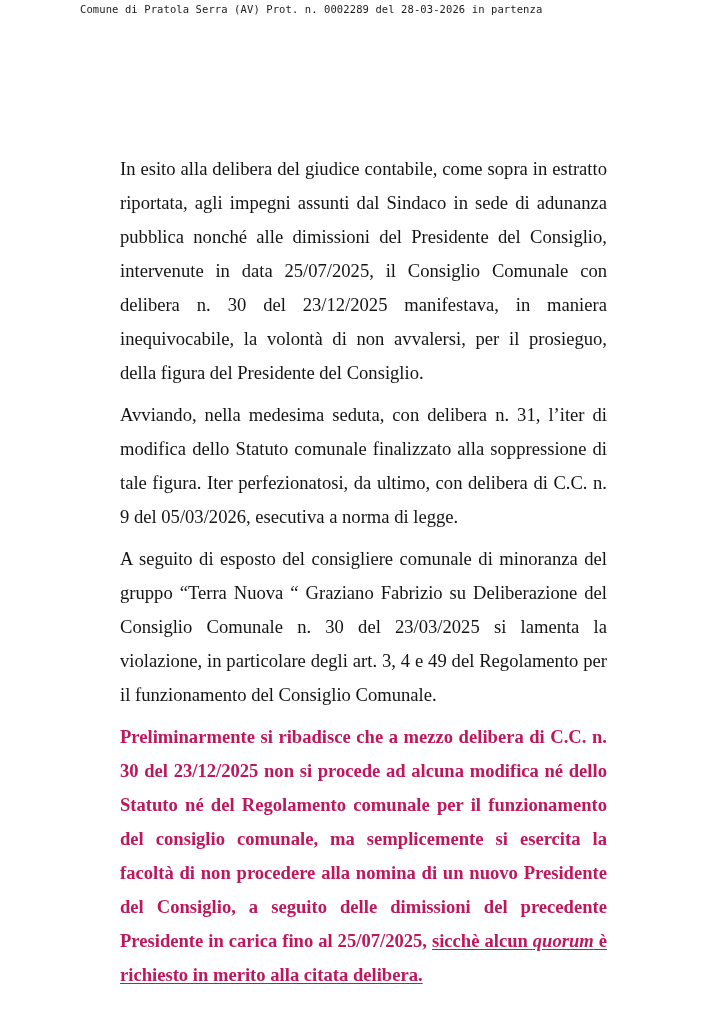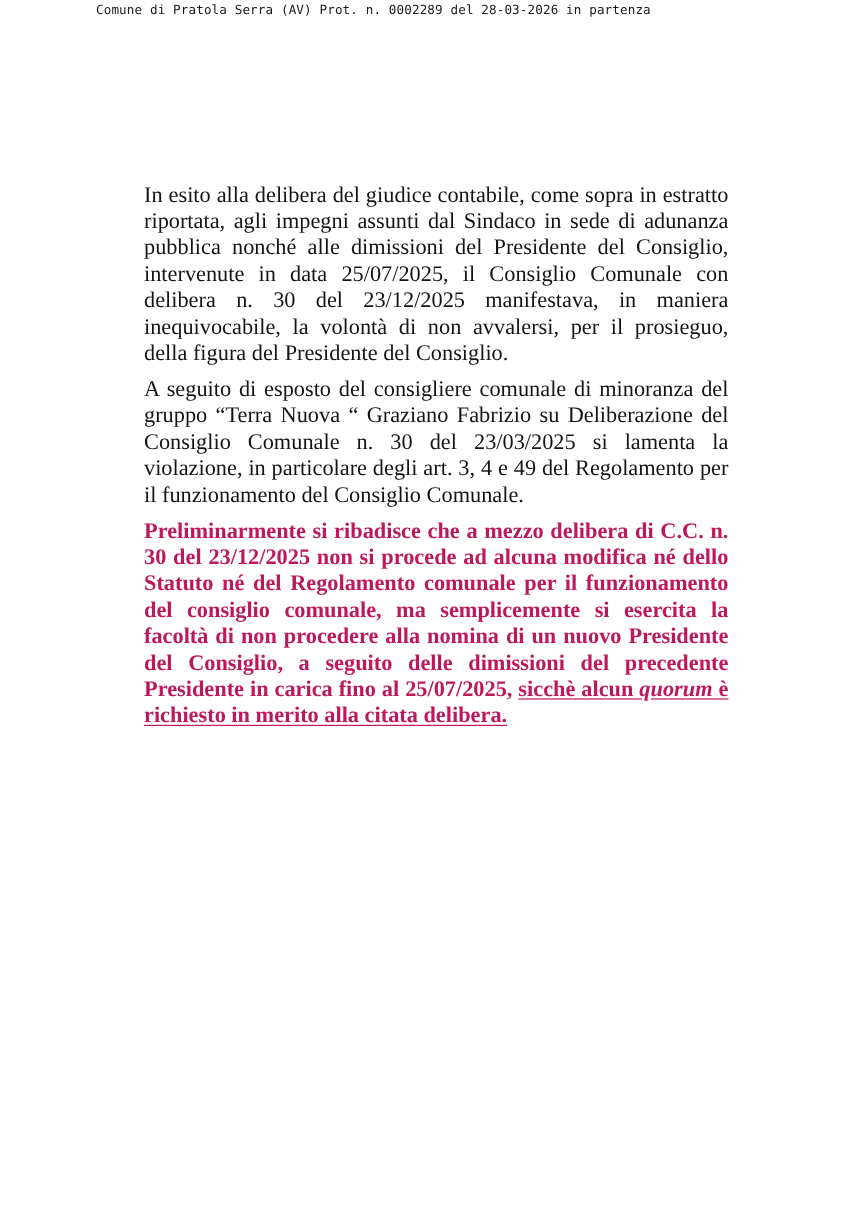--- a/index.html
+++ b/index.html
@@ -24,21 +24,21 @@
       color: #1a1a1a;
       white-space: nowrap;
     }
     .content {
       position: absolute;
       left: 120px;
       top: 152px;
       width: 487px;
       font-family: "Liberation Serif", "DejaVu Serif", serif;
       font-size: 18.6px;
-      line-height: 22px;
+      line-height: 34px;
       text-align: justify;
       color: #141414;
     }
     .content p {
       margin: 0 0 8px 0;
       text-align: justify;
       text-align-last: left;
     }
     .bold-par {
       font-weight: bold;
@@ -62,15 +62,16 @@
       font-weight: bold;
     }
   </style>
 </head>
 <body>
 
 <div class="stamp">Comune di Pratola Serra (AV) Prot. n. 0002289 del 28-03-2026 in partenza</div>
 
 <div class="content">
   <p>In esito alla delibera del giudice contabile, come sopra in estratto riportata, agli impegni assunti dal Sindaco in sede di adunanza pubblica nonché alle dimissioni del Presidente del Consiglio, intervenute in data 25/07/2025, il Consiglio Comunale con delibera n. 30 del 23/12/2025 manifestava, in maniera inequivocabile, la volontà di non avvalersi, per il prosieguo, della figura del Presidente del Consiglio.</p>
+  <p>Avviando, nella medesima seduta, con delibera n. 31, l’iter di modifica dello Statuto comunale finalizzato alla soppressione di tale figura. Iter perfezionatosi, da ultimo, con delibera di C.C. n. 9 del 05/03/2026, esecutiva a norma di legge.</p>
   <p>A seguito di esposto del consigliere comunale di minoranza del gruppo “Terra Nuova “ Graziano Fabrizio su Deliberazione del Consiglio Comunale n. 30 del 23/03/2025 si lamenta la violazione, in particolare degli art. 3, 4 e 49 del Regolamento per il funzionamento del Consiglio Comunale.</p>
   <p class="bold-par"><span>Preliminarmente si ribadisce che a mezzo delibera di C.C. n. 30 del 23/12/2025 non si procede ad alcuna modifica né dello Statuto né del Regolamento comunale per il funzionamento del consiglio comunale, ma semplicemente si esercita la facoltà di non procedere alla nomina di un nuovo Presidente del Consiglio, a seguito delle dimissioni del precedente Presidente in carica fino al 25/07/2025, </span><span class="ul"><span>sicchè alcun </span><em>quorum</em><span> è richiesto in merito alla citata delibera.</span></span></p>
 </div>
 
 </body></html>

